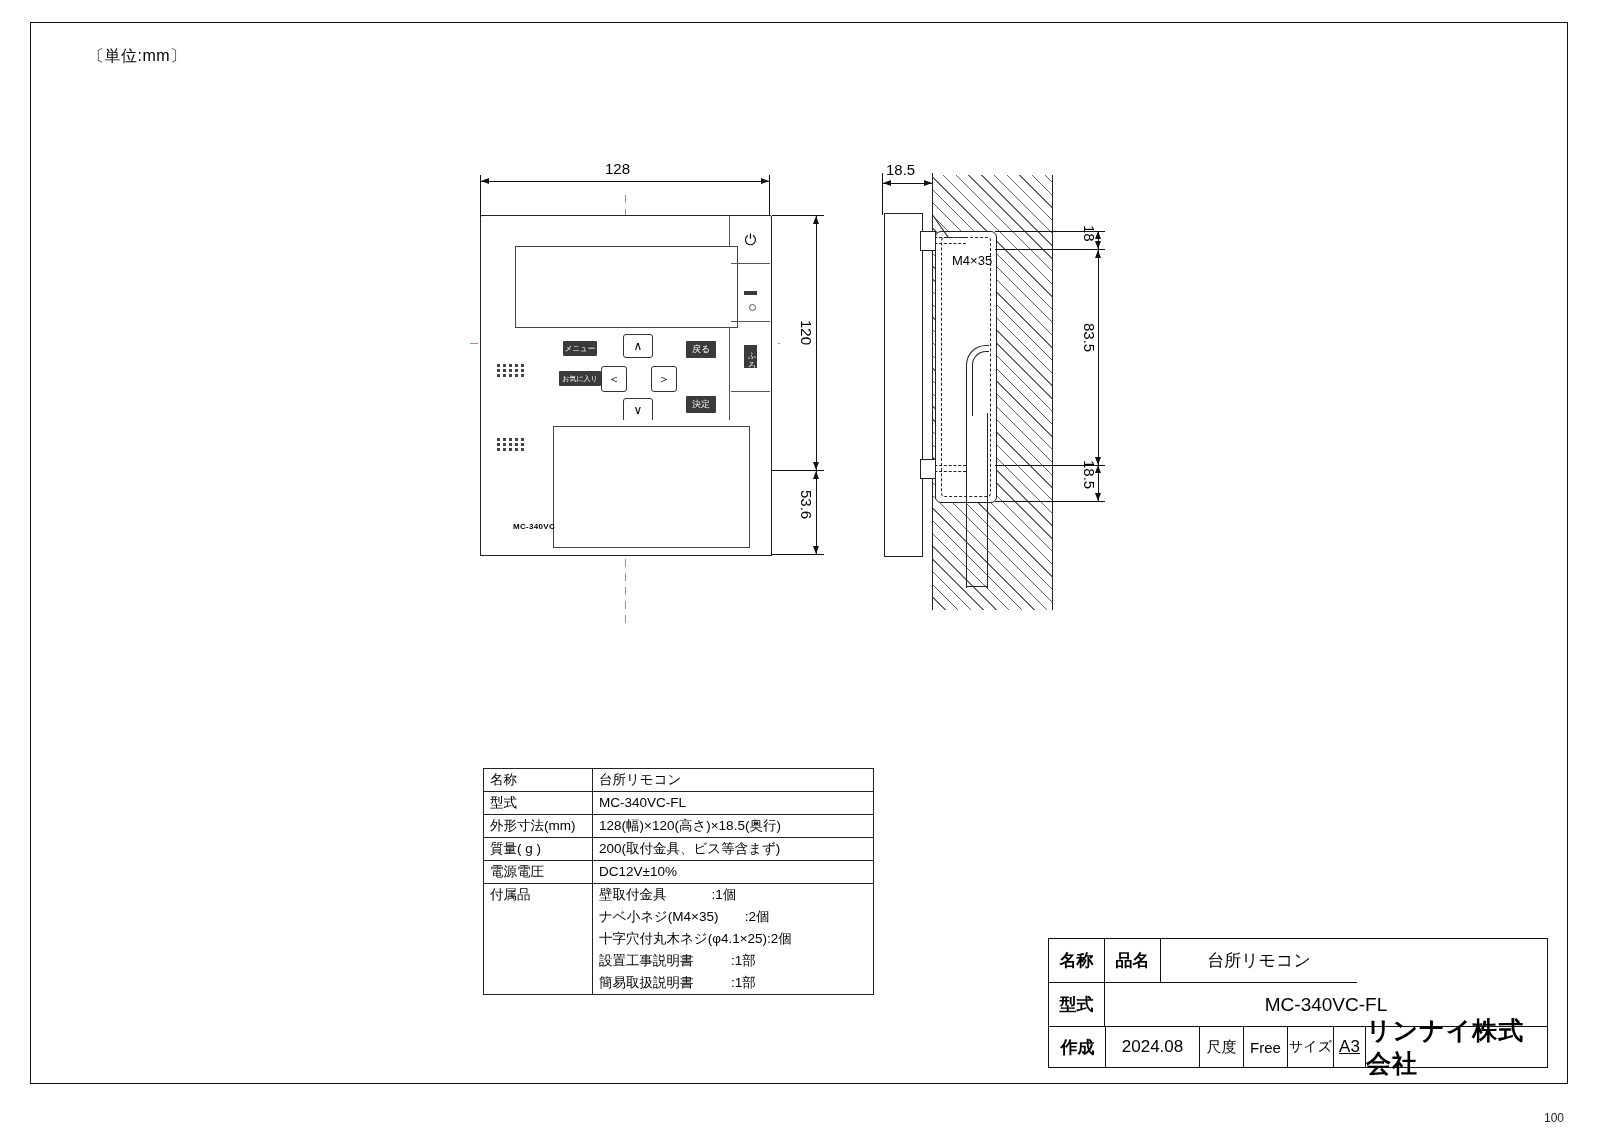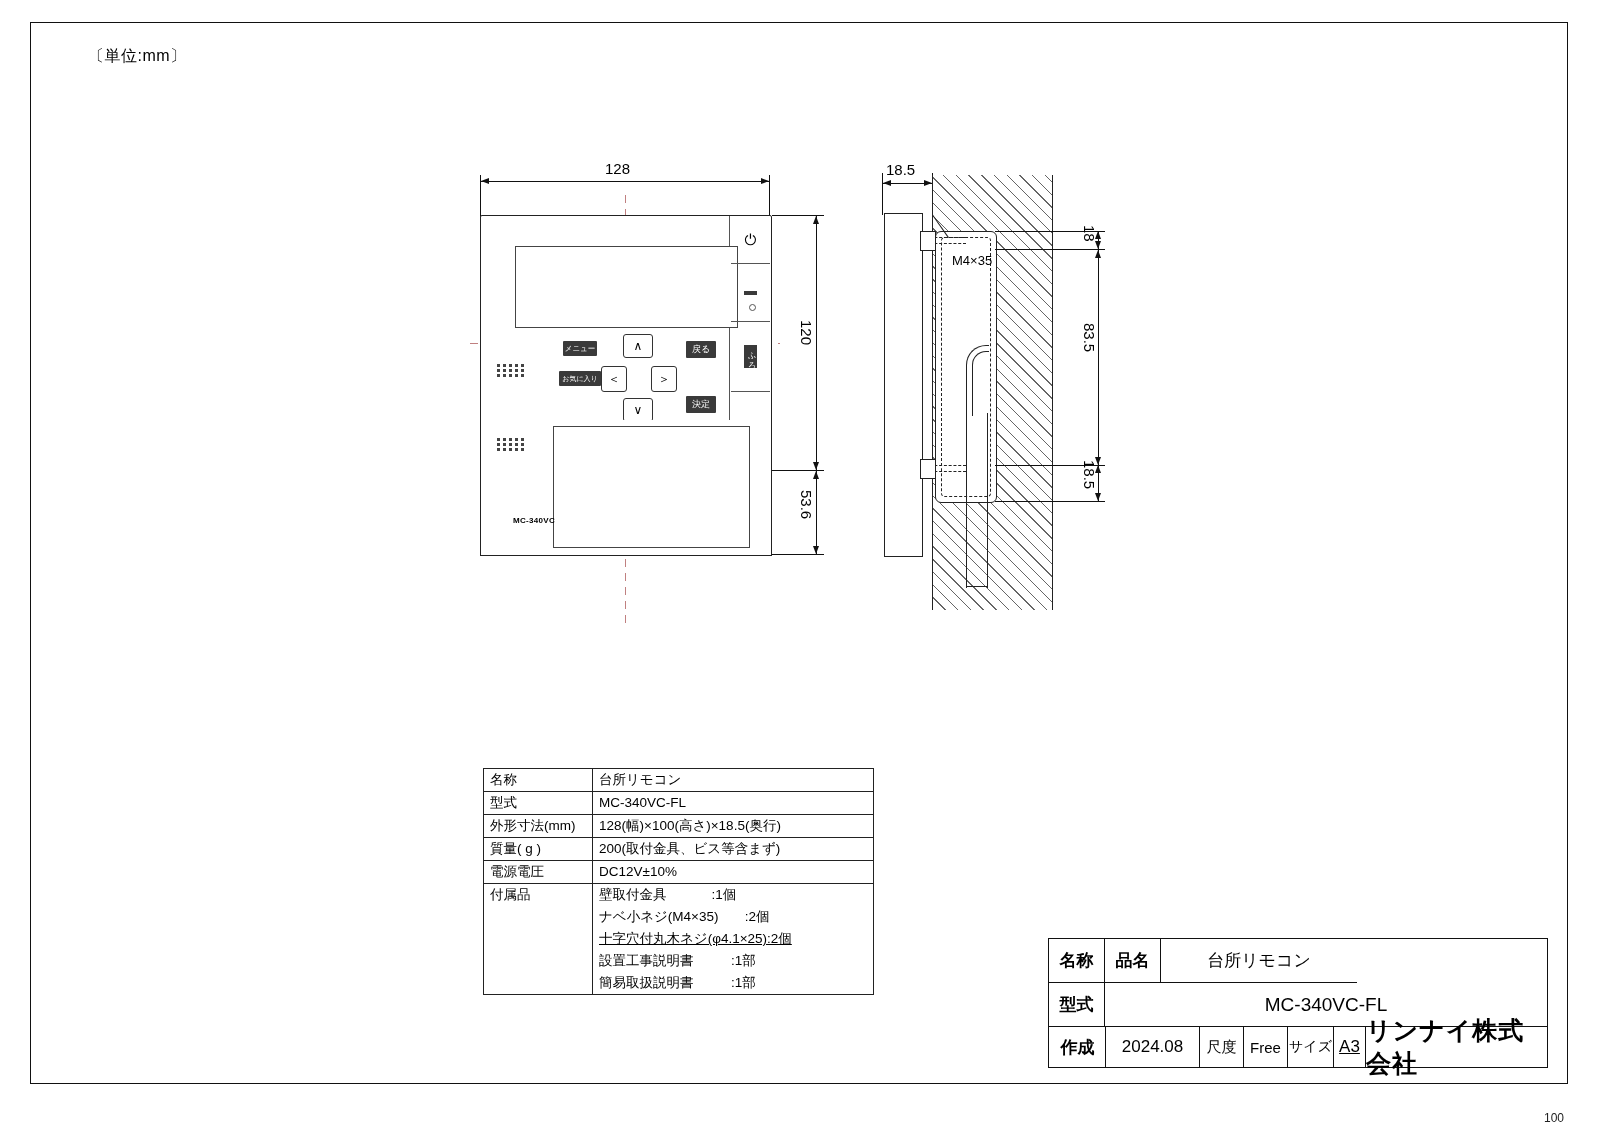--- a/index.html
+++ b/index.html
@@ -40,21 +40,21 @@
   .led{position:absolute;left:18px;top:40px;width:5px;height:5px;border:1px solid #555;border-radius:50%;}
   .pwr{font-size:15px;line-height:1;}
 
   .btn-sq{position:absolute;background:#3a3a3a;color:#fff;font-size:7.5px;display:flex;align-items:center;justify-content:center;border-radius:1px;}
   .btn-out{position:absolute;border:1.2px solid #333;background:#fff;display:flex;align-items:center;justify-content:center;font-size:12px;border-radius:3px;}
   .spk{position:absolute;display:grid;grid-template-columns:repeat(5,4px);grid-gap:2px;}
   .spk i{display:block;width:3px;height:3px;background:#444;}
 
   .rm-lower{position:absolute;left:0;top:255px;width:290px;height:135px;border:1.5px solid #222;border-top:none;background:#fff;}
   .lower-panel{position:absolute;left:72px;top:6px;width:195px;height:120px;border:1.2px solid #444;}
-  .modelmark{position:absolute;left:24px;top:96px;font-size:8px;font-weight:bold;letter-spacing:.3px;padding-left:8px;}
+  .modelmark{position:absolute;left:24px;top:102px;font-size:8px;font-weight:bold;letter-spacing:.3px;padding-left:8px;}
 
   .centerline{position:absolute;background:#b06a6a;}
   .cl-v{width:1px;}
   .cl-h{height:1px;}
 
   
   .sv-wrap{position:absolute;left:880px;top:165px;}
   .hatch{position:absolute;background:
      repeating-linear-gradient(45deg,#333 0 1px,transparent 1px 9px);}
   .outl{position:absolute;border:1.2px solid #222;}
@@ -245,39 +245,39 @@
         <tr>
       <td class="k">名称</td>
       <td class="v">台所リモコン</td>
     </tr>
     <tr>
       <td class="k">型式</td>
       <td class="v">MC-340VC-FL</td>
     </tr>
     <tr>
       <td class="k">外形寸法(mm)</td>
-      <td class="v">128(幅)×100(高さ)×18.5(奥行)</td>
+      <td class="v">128(幅)×120(高さ)×18.5(奥行)</td>
     </tr>
     <tr>
       <td class="k">質量( g )</td>
       <td class="v">200(取付金具、ビス等含まず)</td>
     </tr>
     <tr>
       <td class="k">電源電圧</td>
       <td class="v">DC12V±10%</td>
     </tr>
     <tr>
       <td class="k" rowspan="5" style="vertical-align:top;">付属品</td>
       <td class="v" style="border-bottom:none;">壁取付金具            :1個</td>
     </tr>
     <tr>
       <td class="v" style="border-top:none;border-bottom:none;">ナベ小ネジ(M4×35)       :2個</td>
     </tr>
     <tr>
-      <td class="v" style="border-top:none;border-bottom:none;text-decoration:underline;">十字穴付丸木ネジ(φ4.1×25):2個</td>
+      <td class="v" style="border-top:none;border-bottom:none;">十字穴付丸木ネジ(φ4.1×25):2個</td>
     </tr>
     <tr>
       <td class="v" style="border-top:none;border-bottom:none;">設置工事説明書          :1部</td>
     </tr>
     <tr>
       <td class="v" style="border-top:none;">簡易取扱説明書          :1部</td>
     </tr>
   </tbody>
     </table>
 

